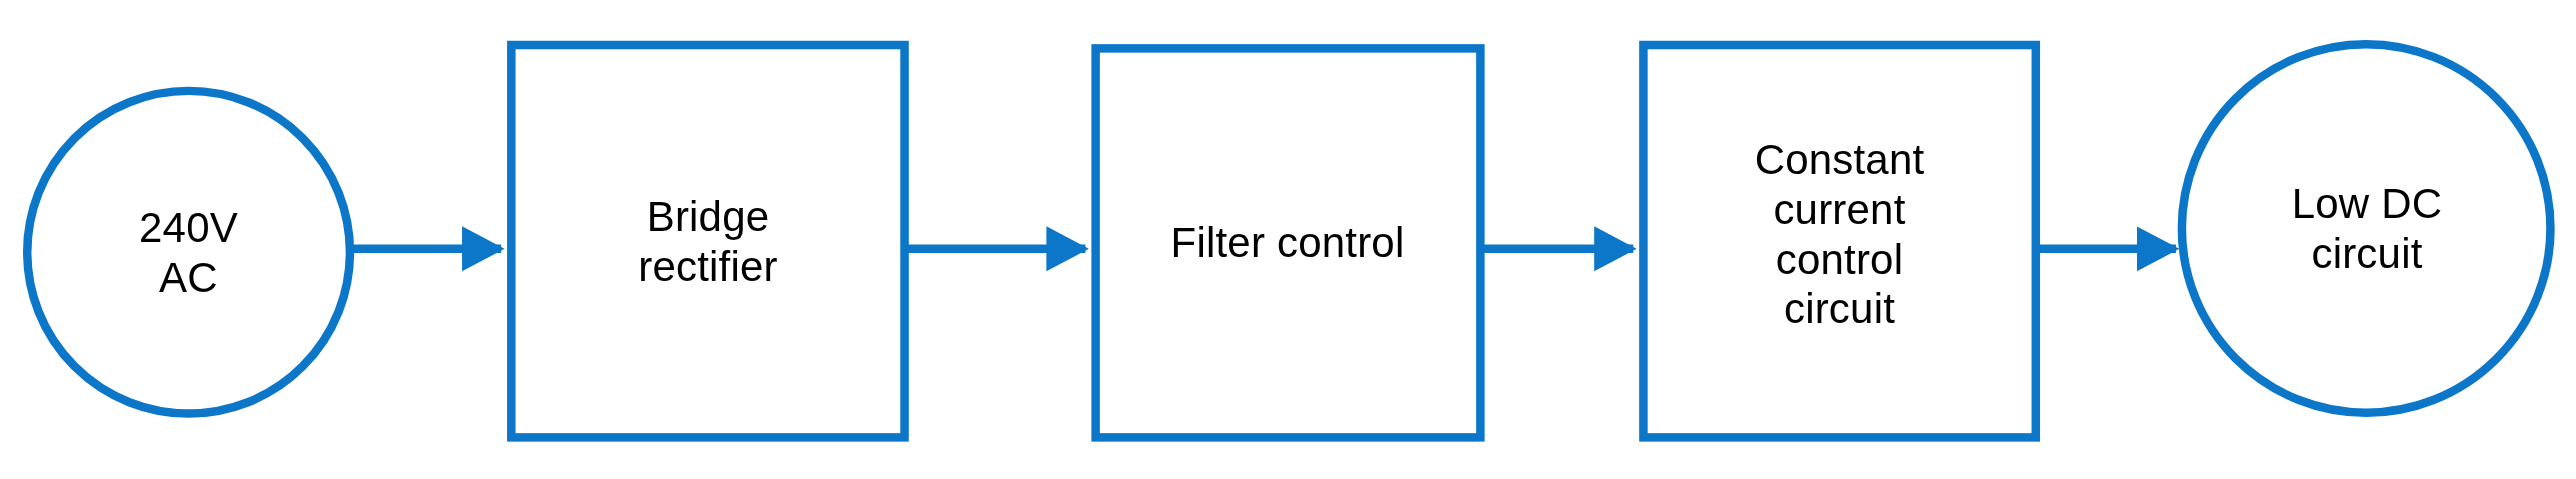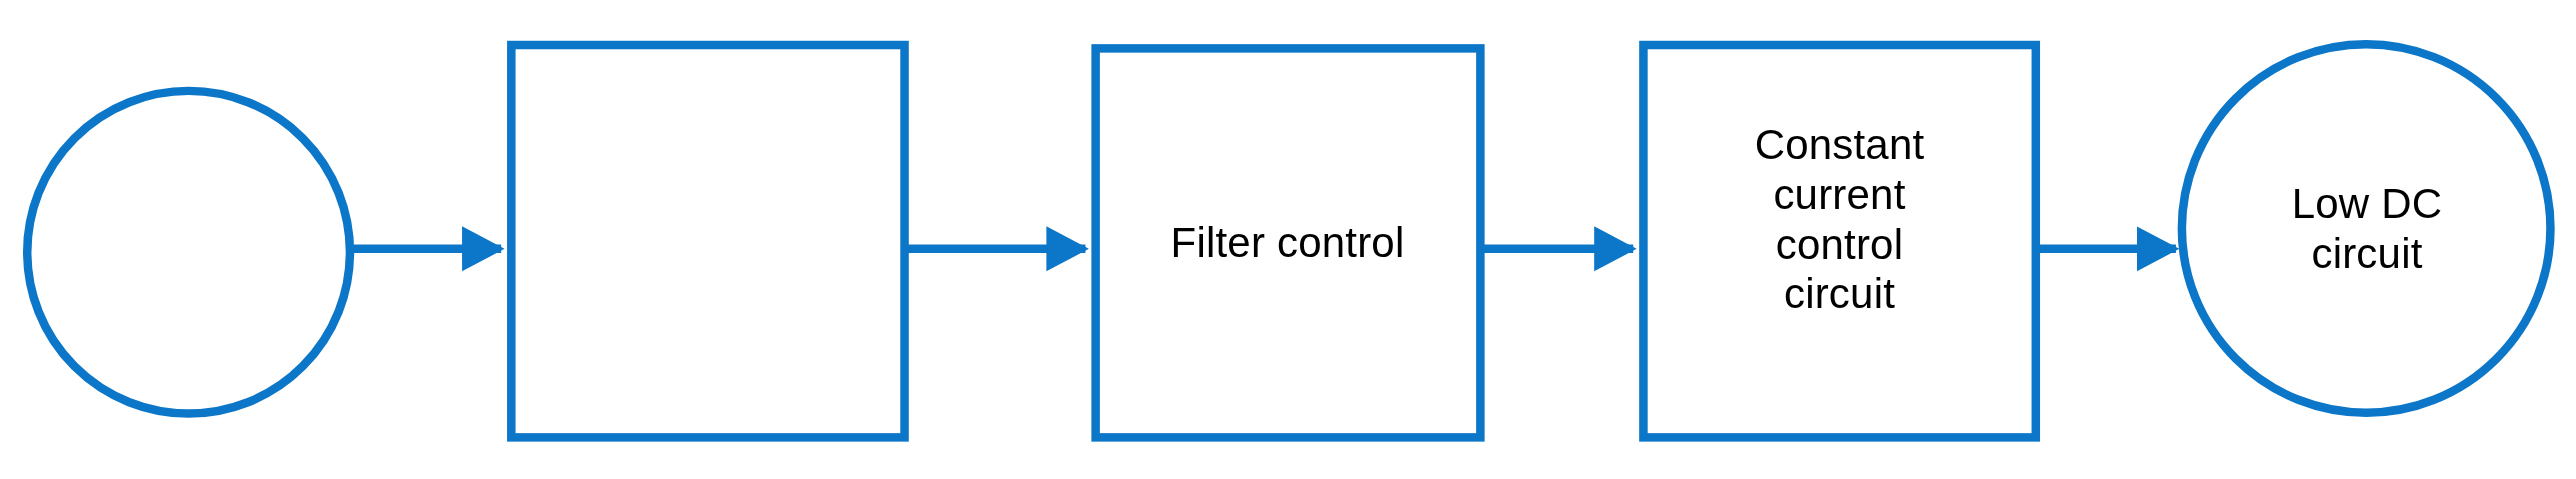--- a/index.html
+++ b/index.html
@@ -37,21 +37,21 @@
     font-size: 42px;
     line-height: 1.18;
     letter-spacing: 0.2px;
     white-space: pre-line;
     pointer-events: none;
   }
   
   #node-source-label      { left: 23px;   top: 87px; width: 331px; height: 331px; }
   #node-rectifier-label   { left: 507px;  top: 41px;  width: 402px; height: 401px; }
   #node-filter-label      { left: 1091px; top: 44px;  width: 393px; height: 397px; }
-  #node-controller-label  { left: 1639px; top: 40px;  width: 401px; height: 359px; }
+  #node-controller-label  { left: 1639px; top: 55px;  width: 401px; height: 359px; }
   #node-output-label      { left: 2178px; top: 44px;  width: 378px; height: 369px; }
 
   .hit-area {
     position: absolute;
     background: transparent;
   }
   #node-source-hit     { left: 23px;   top: 87px; width: 331px; height: 331px; border-radius: 50%; }
   #node-rectifier-hit  { left: 507px;  top: 41px;  width: 402px; height: 401px; }
   #node-filter-hit     { left: 1091px; top: 44px;  width: 393px; height: 397px; }
   #node-controller-hit { left: 1639px; top: 41px;  width: 401px; height: 401px; }
@@ -81,21 +81,25 @@
 
     <line x1="414" y1="293" x2="590" y2="293" stroke="#0c76c8" stroke-width="10" marker-end="url(#arrow-head)"></line>
 
     <line x1="1068" y1="293" x2="1278" y2="293" stroke="#0c76c8" stroke-width="10" marker-end="url(#arrow-head)"></line>
 
     <line x1="1746" y1="293" x2="1923" y2="293" stroke="#0c76c8" stroke-width="10" marker-end="url(#arrow-head)"></line>
 
     <line x1="2400" y1="293" x2="2562" y2="293" stroke="#0c76c8" stroke-width="10" marker-end="url(#arrow-head)"></line>
   </svg>
 
+  <div class="node-label" id="node-source-label">240V
+AC</div>
 
+  <div class="node-label" id="node-rectifier-label">Bridge
+rectifier</div>
 
   <div class="node-label" id="node-filter-label">Filter control</div>
 
   <div class="node-label" id="node-controller-label">Constant
 current
 control
 circuit</div>
 
   <div class="node-label" id="node-output-label">Low DC
 circuit</div>

